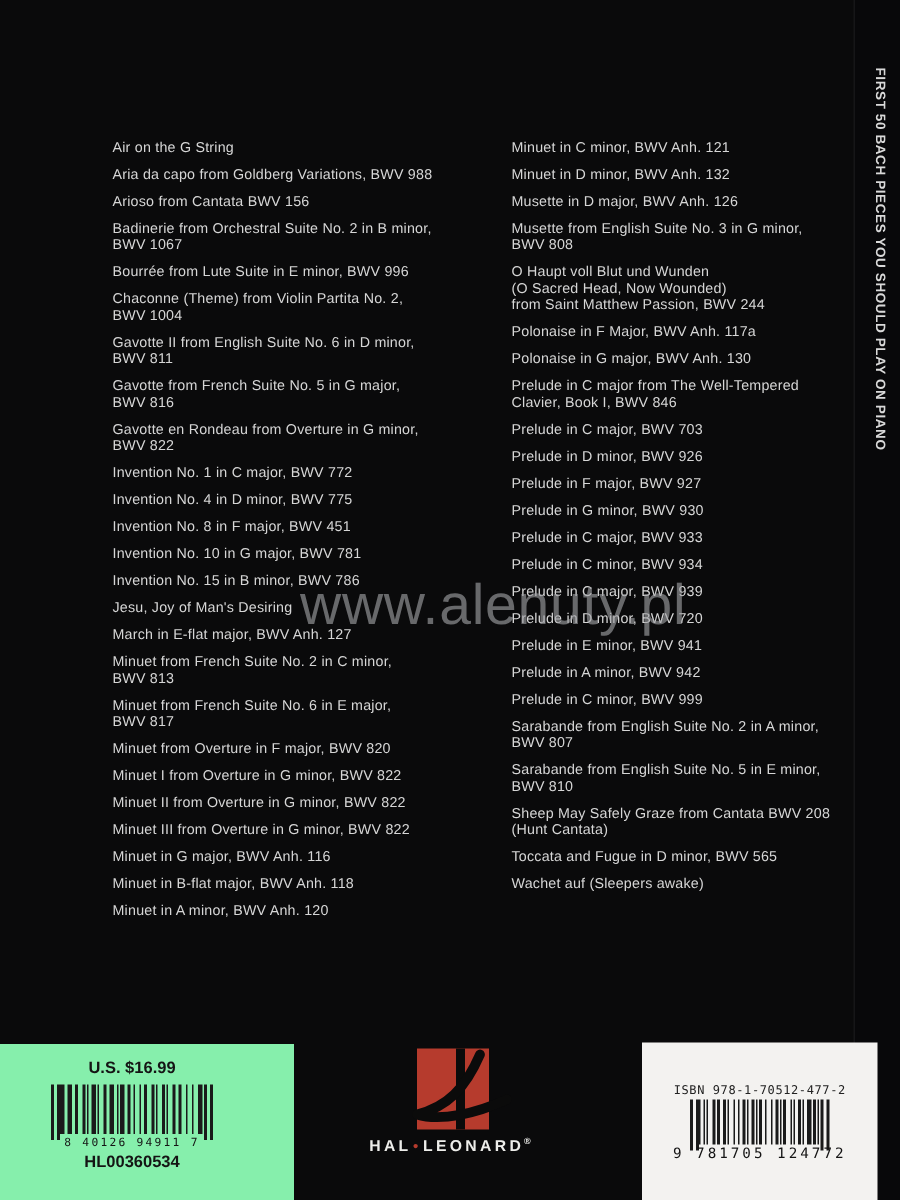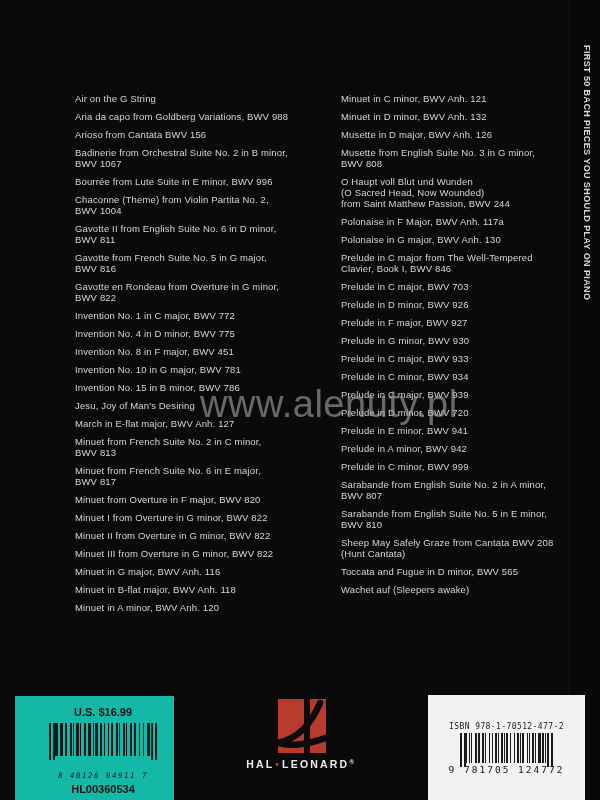--- a/index.html
+++ b/index.html
@@ -31,37 +31,37 @@
 
   
   .watermark{
     position:absolute;left:200px;top:383px;
     font-size:38px;font-weight:400;color:#a2a3a7;opacity:0.62;
     letter-spacing:0.5px;
   }
 
   
   .price-box{
-    position:absolute;left:15px;top:696px;width:159px;height:104px;
-    background:#14b8a6;
+    position:absolute;left:0;top:696px;width:196px;height:104px;
+    background:#86efac;
   }
   .price-inner{margin-left:8px;width:160px;text-align:center;}
   .price{font-size:11px;font-weight:700;color:#141414;margin-top:10px;}
   .catalog{font-size:11px;font-weight:700;color:#141414;margin-top:3px;}
 
   .barcode{display:flex;align-items:stretch;justify-content:center;overflow:visible;}
   .barcode i{display:inline-block;height:100%;}
   .barcode i.b{background:#1a1a1a;}
   .barcode i.s{background:transparent;}
   .barcode i.g{width:2px;background:#1a1a1a;height:112%;}
   .upc-bars{height:33px;margin:5px auto 0;}
   .ean-bars{height:30px;margin:2px auto 0;}
   .upc-digits{
     font-family:"DejaVu Sans Mono", monospace;
-    font-size:7.5px;color:#141414;letter-spacing:1.5px;margin-top:15px;font-style:italic;
+    font-size:7.5px;color:#141414;letter-spacing:1.5px;margin-top:1px;
   }
 
   .publisher{position:absolute;left:240px;top:698px;width:120px;text-align:center;}
   .logo-svg{display:block;margin:0 auto;}
   .wordmark{
     margin-top:2px;color:#ededea;font-size:10.5px;font-weight:700;
     letter-spacing:2.2px;white-space:nowrap;
   }
   .wordmark .dot{
     color:#b63b2d;font-size:10px;margin:0 1px;

